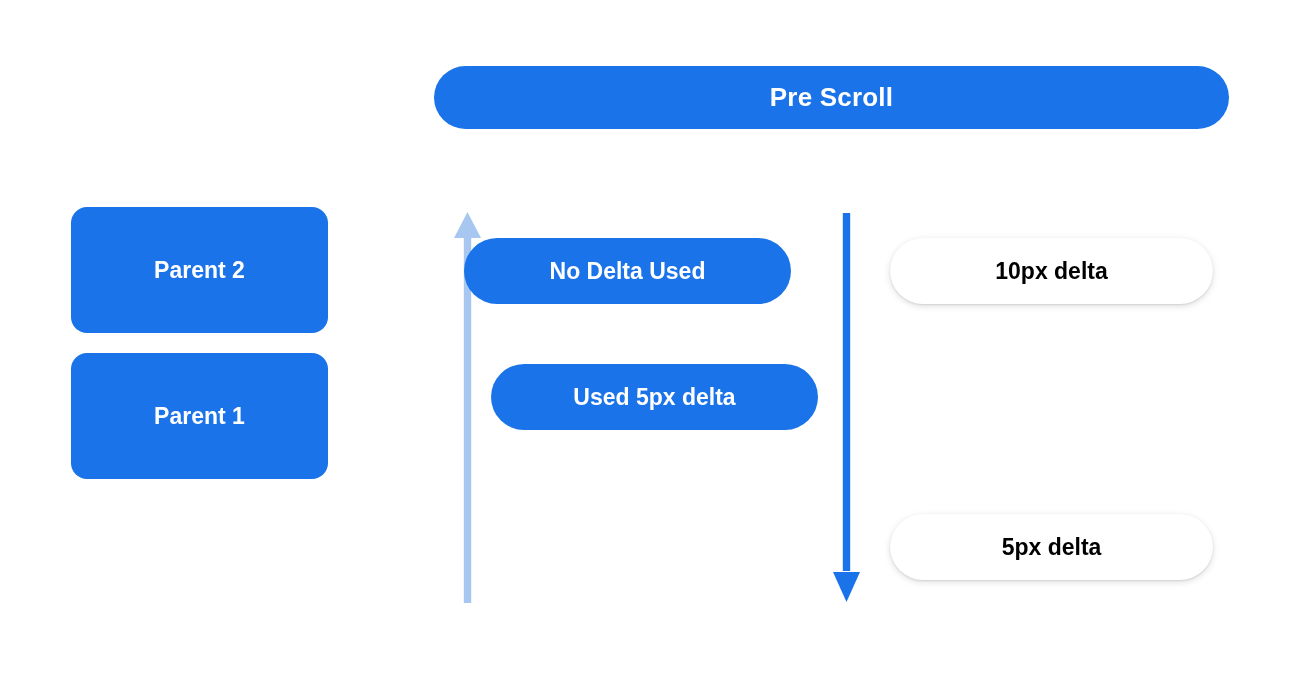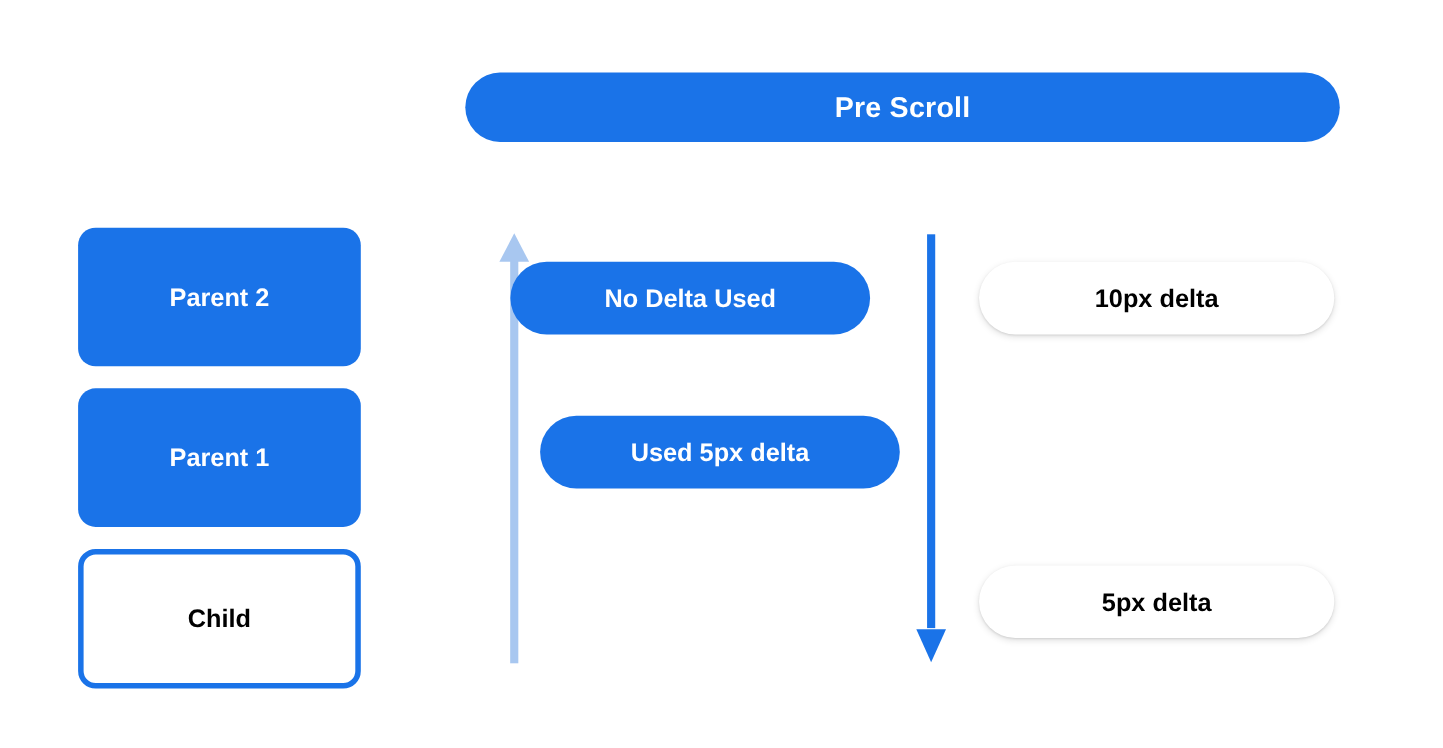--- a/index.html
+++ b/index.html
@@ -14,21 +14,21 @@
     position: relative;
     width: 1312px;
     height: 680px;
     background: #ffffff;
     overflow: hidden;
   }
 
   
   .header-bar {
     position: absolute;
-    left: 423px;
+    left: 434px;
     top: 66px;
     width: 795px;
     height: 63px;
     background: #1a73e8;
     border-radius: 32px;
     display: flex;
     align-items: center;
     justify-content: center;
   }
   .header-bar .label {
@@ -97,42 +97,39 @@
     background: #ffffff;
     color: #000000;
     box-shadow: 0 2px 7px rgba(0,0,0,0.13), 0 1px 2px rgba(0,0,0,0.10);
   }
   .pill.white .label {
     font-size: 23px;
     font-weight: bold;
   }
 
   .pill-no-delta   { left: 464px; top: 238px; width: 327px; height: 66px; }
-  .pill-used-delta { left: 491px; top: 378px; width: 327px; height: 66px; }
+  .pill-used-delta { left: 491px; top: 364px; width: 327px; height: 66px; }
   .pill-10px       { left: 890px; top: 238px; width: 323px; height: 66px; }
   .pill-5px        { left: 890px; top: 514px; width: 323px; height: 66px; }
 </style>
 </head>
 <body>
 
 <div id="canvas">
 
   <div class="header-bar">
     <span class="label">Pre Scroll</span>
   </div>
 
   <div class="stack">
     <div class="stack-box filled">
       <span class="label">Parent 2</span>
     </div>
     <div class="stack-box filled">
       <span class="label">Parent 1</span>
-    </div>
-    <div class="stack-box outlined">
-      <span class="label">Child</span>
     </div>
   </div>
 
   <svg class="arrow" style="left:448px; top:208px;" width="40" height="400" viewBox="0 0 40 400">
     <polygon points="19.5,4 33,30 6,30" fill="#a8c7f0"></polygon>
     <rect x="15.8" y="27" width="7.4" height="368" fill="#a8c7f0"></rect>
   </svg>
 
   <svg class="arrow" style="left:827px; top:210px;" width="40" height="395" viewBox="0 0 40 395">
     <rect x="15.8" y="3" width="7.4" height="358" fill="#1a73e8"></rect>

